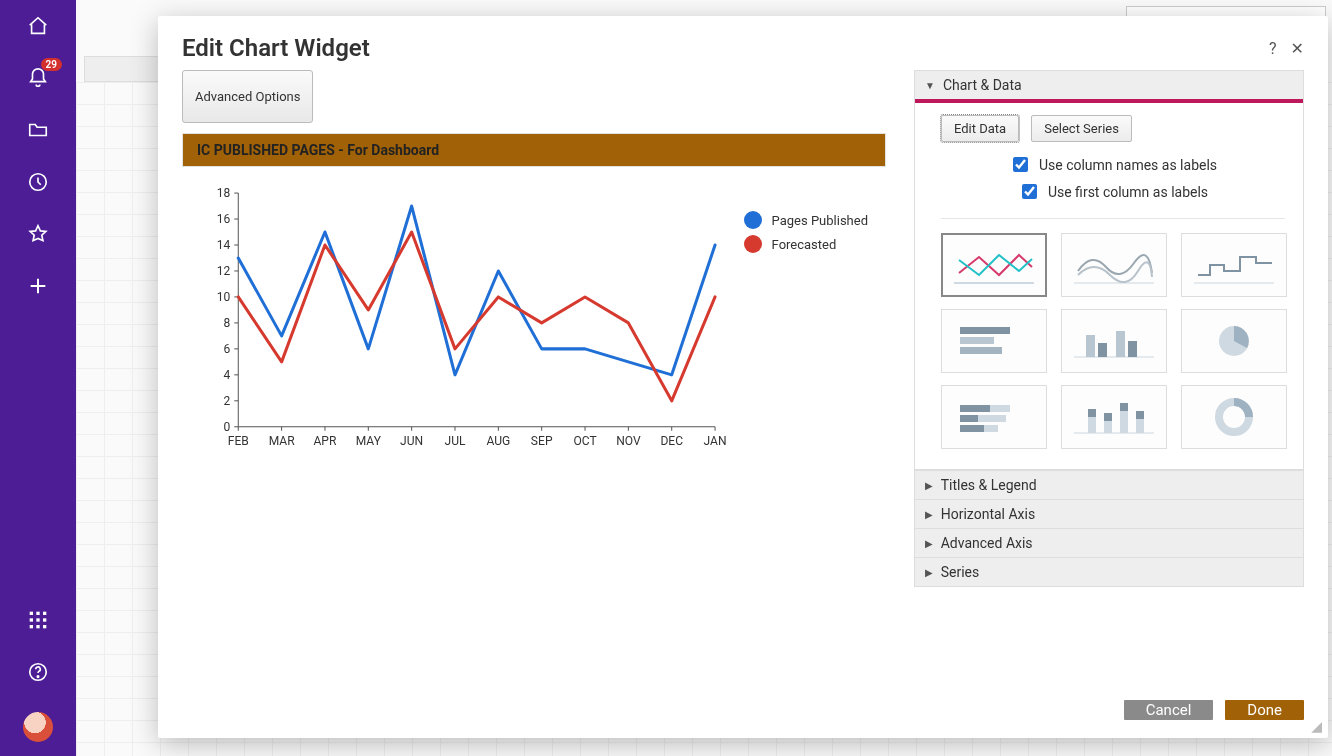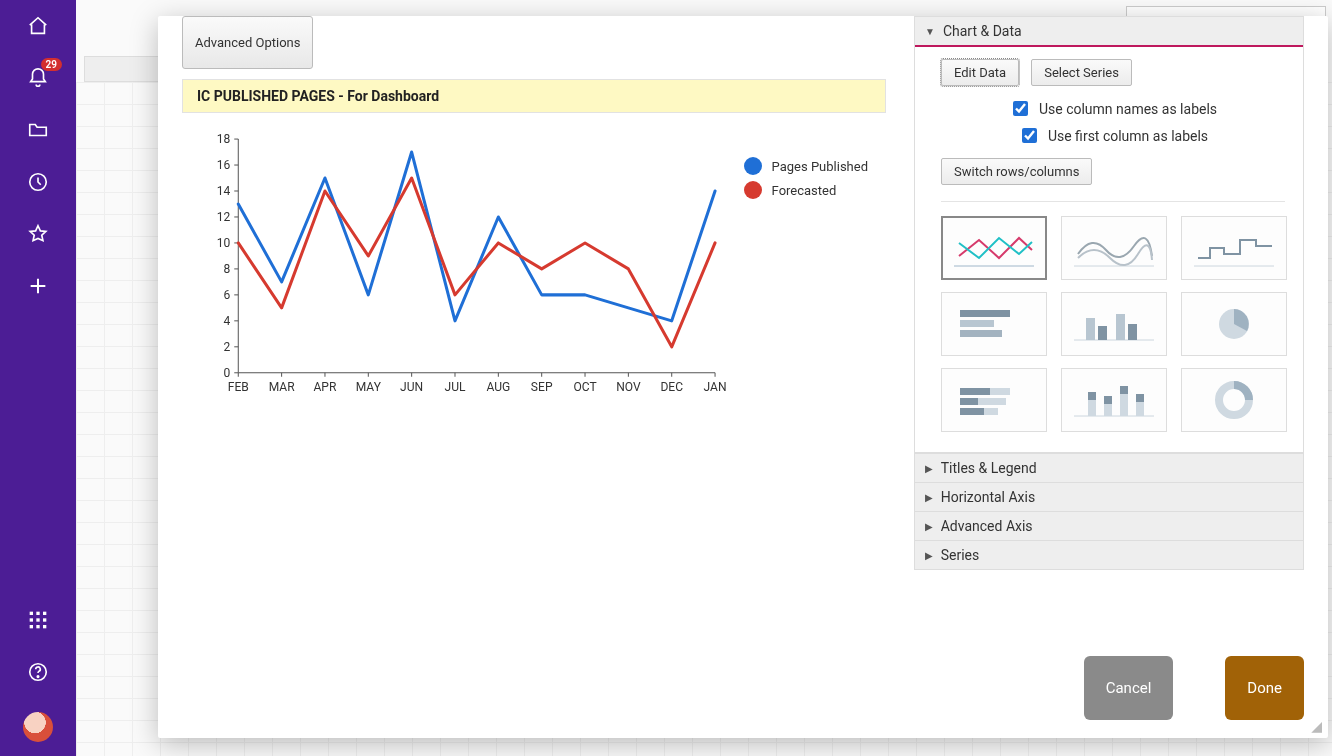--- a/index.html
+++ b/index.html
@@ -20,44 +20,44 @@
   }
   
   .modal { position:absolute; top:16px; left:82px; width:1170px; height:722px; background:#fff; box-shadow:0 6px 28px rgba(0,0,0,.25); border-radius:2px; display:flex; flex-direction:column;}
   .modal-header { display:flex; align-items:center; padding:18px 24px 8px 24px; }
   .modal-title { font-size:24px; font-weight:600; color:#333; flex:1;}
   .modal-icons { display:flex; gap:14px; color:#555; font-size:16px;}
   .modal-icons span { cursor:pointer;}
   .modal-body { flex:1; display:flex; padding:0 24px 8px 24px; gap:28px; overflow:hidden;}
   .left { flex:1; display:flex; flex-direction:column;}
   .adv-btn { align-self:flex-start; background:linear-gradient(#fafafa,#e8e8e8); border:1px solid #bbb; border-radius:3px; padding:18px 12px; font-size:13px; color:#333; cursor:pointer;}
-  .chart-title-bar { margin-top:10px; background:#fef9c3; border:1px solid #e2e2e2; padding:8px 14px; font-weight:700; font-size:14px; color:#222;}
+  .chart-title-bar { margin-top:10px; background:#a16207; border:1px solid #e2e2e2; padding:8px 14px; font-weight:700; font-size:14px; color:#222;}
   .chart-area { height:300px; padding:18px 10px 10px 10px; position:relative;}
   svg.chart { width:100%; height:100%; }
   .legend { position:absolute; right:18px; top:44px; font-size:13px; color:#333;}
   .legend-row { display:flex; align-items:center; gap:10px; margin-bottom:6px;}
   .legend-dot { width:18px; height:18px; border-radius:50%; }
   .right { width:390px; display:flex; flex-direction:column; }
   .accordion { border:1px solid #ddd; background:#eee; font-size:14px; color:#333;}
   .acc-head { padding:6px 10px; display:flex; align-items:center; gap:8px; cursor:pointer; border-top:1px solid #ddd;}
   .acc-head:first-child{border-top:none;}
   .acc-head .tri { font-size:10px; color:#555;}
-  .acc-body { background:#fff; border-top:2px solid #be185d; border-bottom:1px solid #ddd; padding:12px 18px 20px 26px; display:flex; flex-direction:column; gap:12px;}
+  .acc-body { background:#fff; border-top:4px solid #be185d; border-bottom:1px solid #ddd; padding:12px 18px 20px 26px; display:flex; flex-direction:column; gap:12px;}
   .small-btn { background:linear-gradient(#fafafa,#ececec); border:1px solid #bbb; border-radius:2px; padding:5px 12px; font-size:13px; color:#333; cursor:pointer;}
   .row-gap { display:flex; gap:12px;}
   .cbx { display:flex; align-items:center; gap:8px; font-size:14px; color:#333;justify-content:center;}
   .cbx input { accent-color:#1f6fd6; width:15px; height:15px;}
   .section-label { font-size:14px; color:#333; margin-top:4px;}
   .thumb-grid { display:grid; grid-template-columns: repeat(3, 106px); gap:12px 14px;}
   .thumb { width:106px; height:64px; border:1px solid #ddd; background:#fdfdfd; display:flex; align-items:center; justify-content:center; cursor:pointer; padding:6px;}
   .thumb.selected { border:1px solid #888; box-shadow: inset 0 0 0 1px #888;}
   .divider { height:1px; background:#e4e4e4; margin:4px 0 2px 0;}
   
   .modal-footer { padding:10px 24px 18px 24px; display:flex; justify-content:flex-end; gap:12px; position:relative;}
-  .btn { border:none; border-radius:6px; padding:23px 22px; font-size:15px; cursor:pointer;margin-left:40px;}
+  .btn { border:none; border-radius:1px; padding:1px 22px; font-size:15px; cursor:pointer;}
   .btn.cancel { background:#8a8a8a; color:#fff;}
   .btn.done { background:#a16207; color:#fff;}
   .resize-grip { position:absolute; right:6px; bottom:4px; color:#bbb; font-size:14px; transform: rotate(0deg);}
   .axis-text { font-size:12px; fill:#333; }
 </style>
 </head>
 <body>
 
 <div class="app">
   <div class="sidebar">
@@ -124,20 +124,27 @@
     <div class="toolbar-under"></div>
     <button class="share-btn">
       <svg width="16" height="14" viewBox="0 0 24 24" fill="#fff">
           <path d="M8 11a3 3 0 1 0 0-6 3 3 0 0 0 0 6Zm8 0a3 3 0 1 0 0-6 3 3 0 0 0 0 6ZM2 20c0-3 3-5 6-5s6 2 6 5H2Zm10 0c0-1.5.6-2.8 1.6-3.8C14.6 14.4 17 14 18 14c3 0 6 2 6 6H12Z"></path>
         </svg>
       <span>Share</span>
     </button>
     <div class="grid-bg"></div>
 
     <div class="modal">
+      <div class="modal-header">
+        <div class="modal-title">Edit Chart Widget</div>
+        <div class="modal-icons">
+          <span>?</span>
+          <span>✕</span>
+        </div>
+      </div>
 
       <div class="modal-body">
 
         <div class="left">
           <button class="adv-btn">Advanced Options</button>
           <div class="chart-title-bar">IC PUBLISHED PAGES - For Dashboard</div>
 
           <div class="chart-area">
             <svg class="chart" id="chart-svg" viewBox="0 0 680 270" preserveAspectRatio="none">
                 <line x1="46" y1="240" x2="520" y2="240" stroke="#555" stroke-width="1"></line>
@@ -214,23 +221,20 @@
                 <button class="small-btn">Select Series</button>
               </div>
               <label class="cbx">
                 <input type="checkbox" checked="" style="">
                 <span>Use column names as labels</span>
               </label>
               <label class="cbx" style="margin-top:-6px">
                 <input type="checkbox" checked="" style="">
                 <span>Use first column as labels</span>
               </label>
-              <div>
-                <button class="small-btn">Switch rows/columns</button>
-              </div>
               <div class="divider"></div>
 
               <div class="thumb-grid">
                 <div class="thumb selected">
                   <svg width="80" height="40" viewBox="0 0 80 40">
                       <line x1="0" y1="38" x2="80" y2="38" stroke="#9fb6c9"></line>
                       <polyline points="5,28 25,12 45,30 65,10 78,22" fill="none" stroke="#d63a6b" stroke-width="2"></polyline>
                       <polyline points="5,15 25,30 45,10 65,26 78,14" fill="none" stroke="#20c0c6" stroke-width="2"></polyline>
                     </svg>
                 </div>

